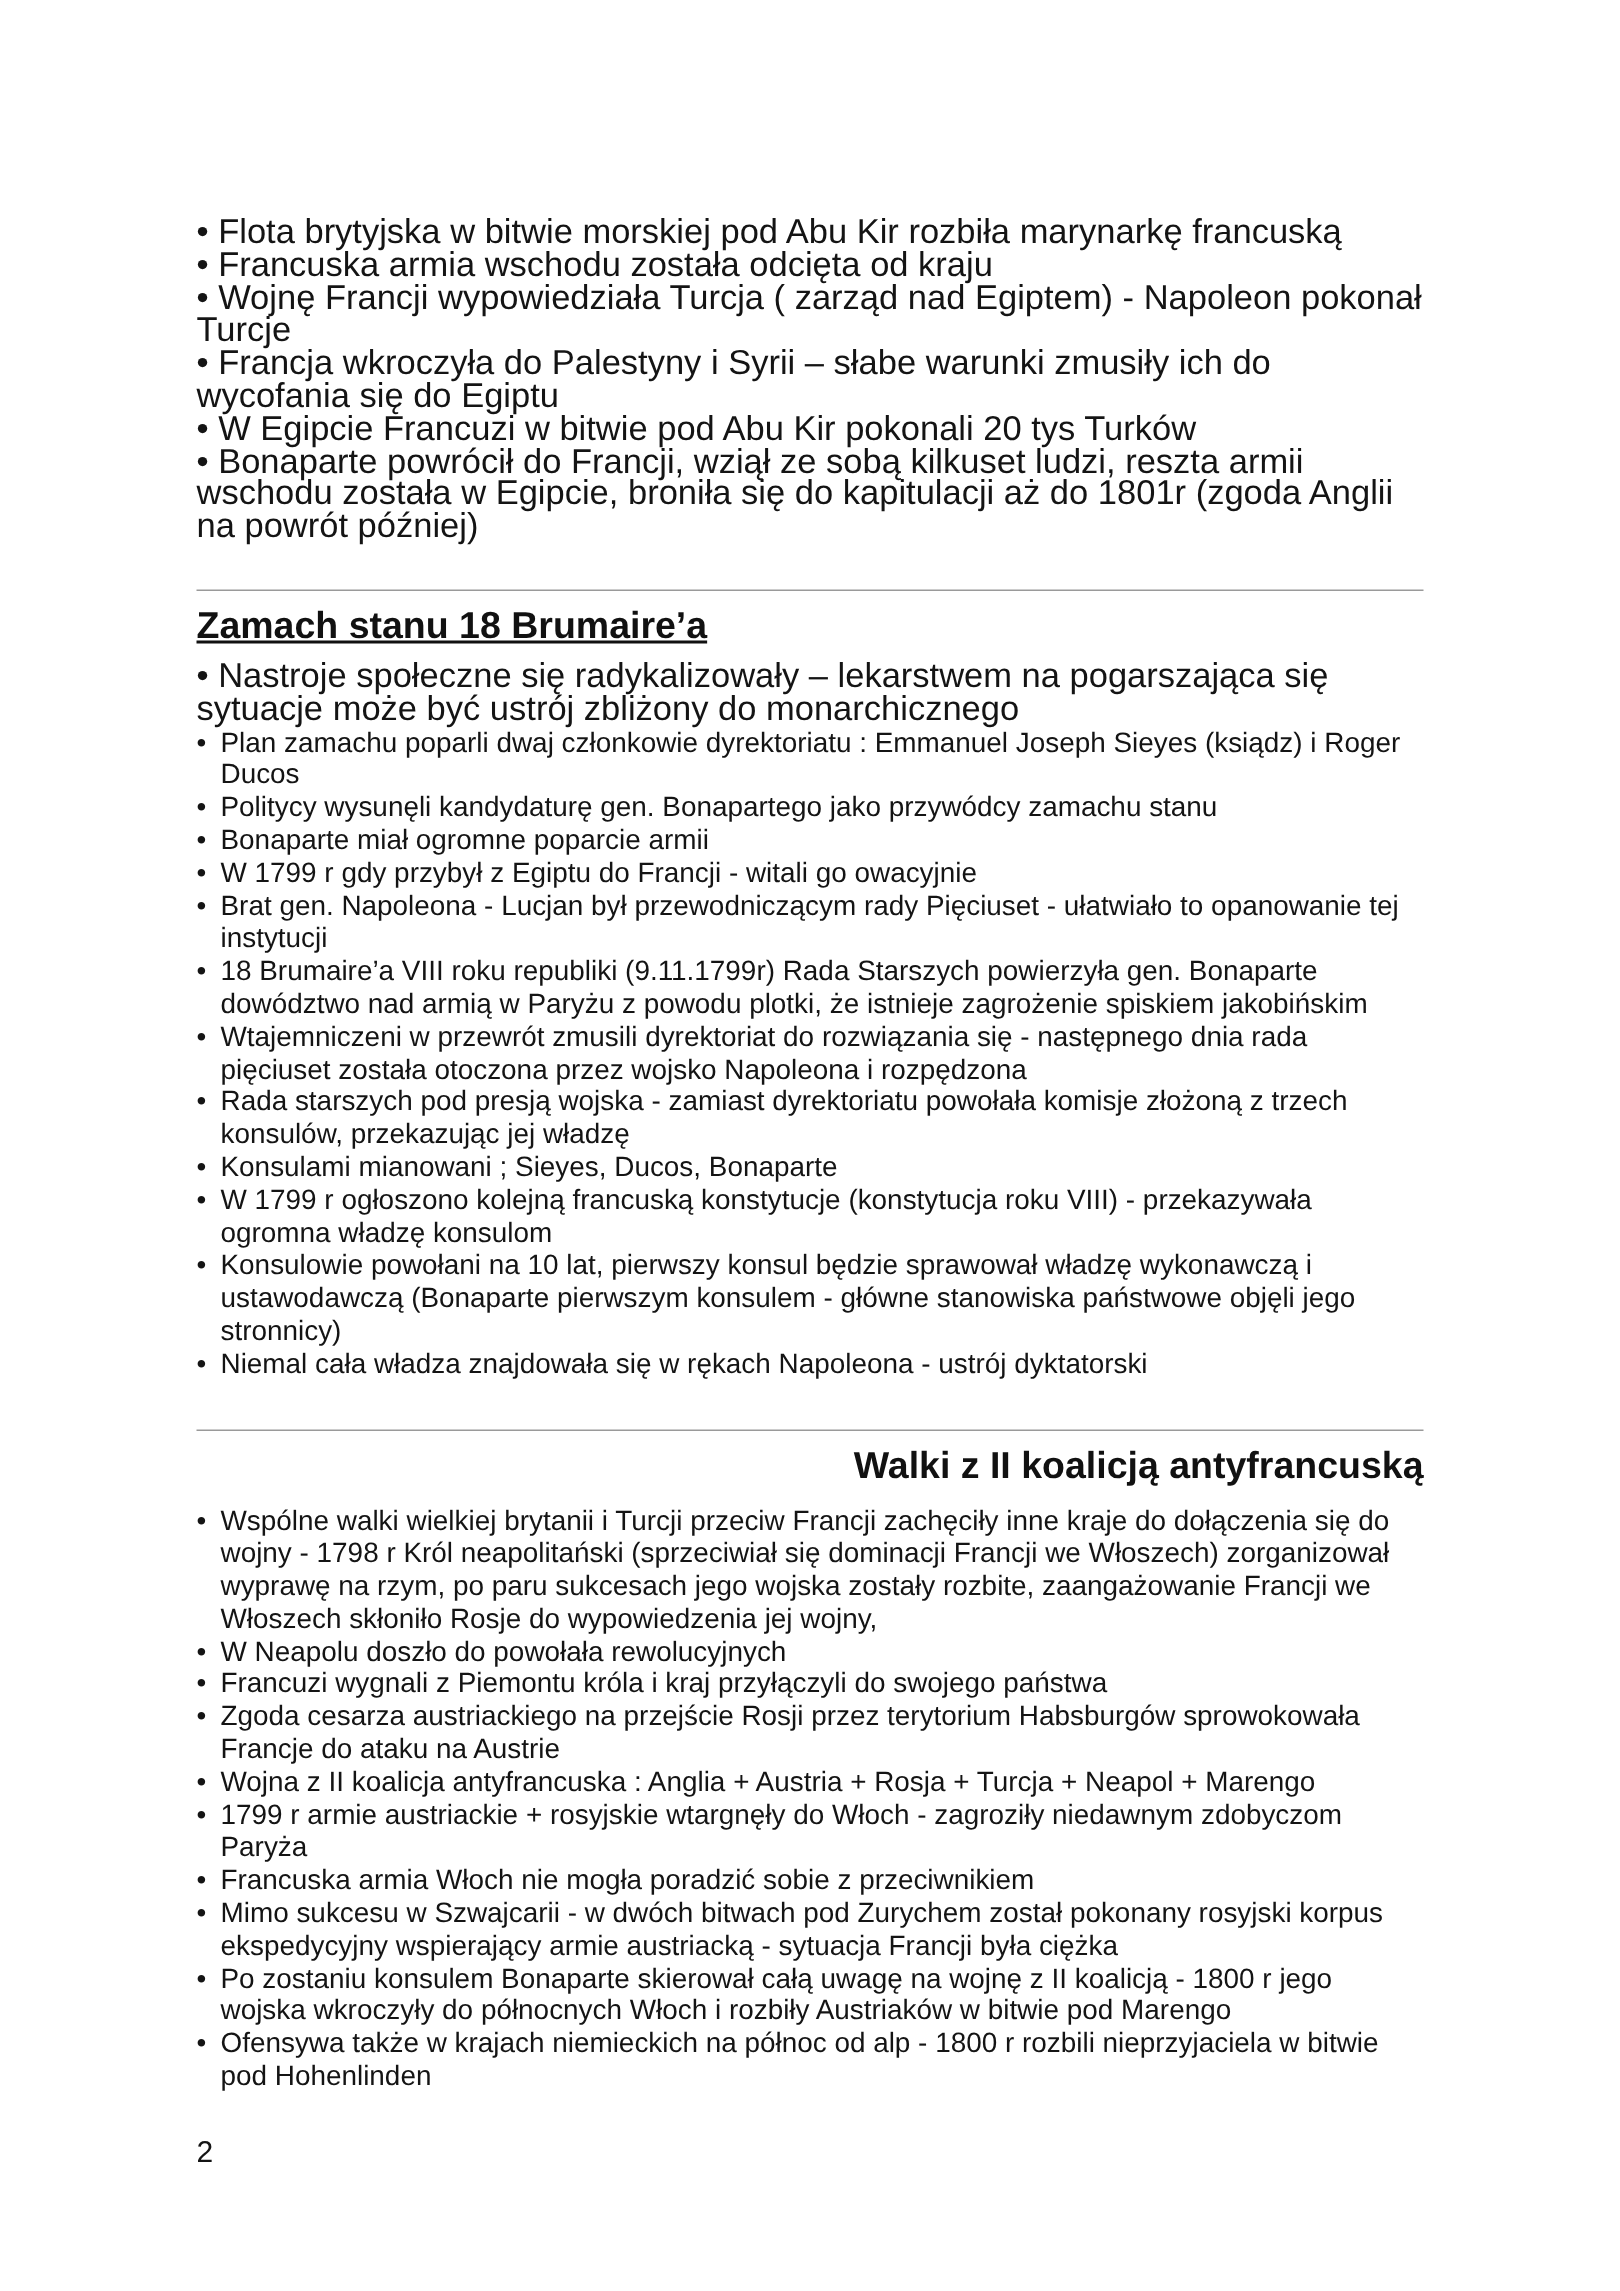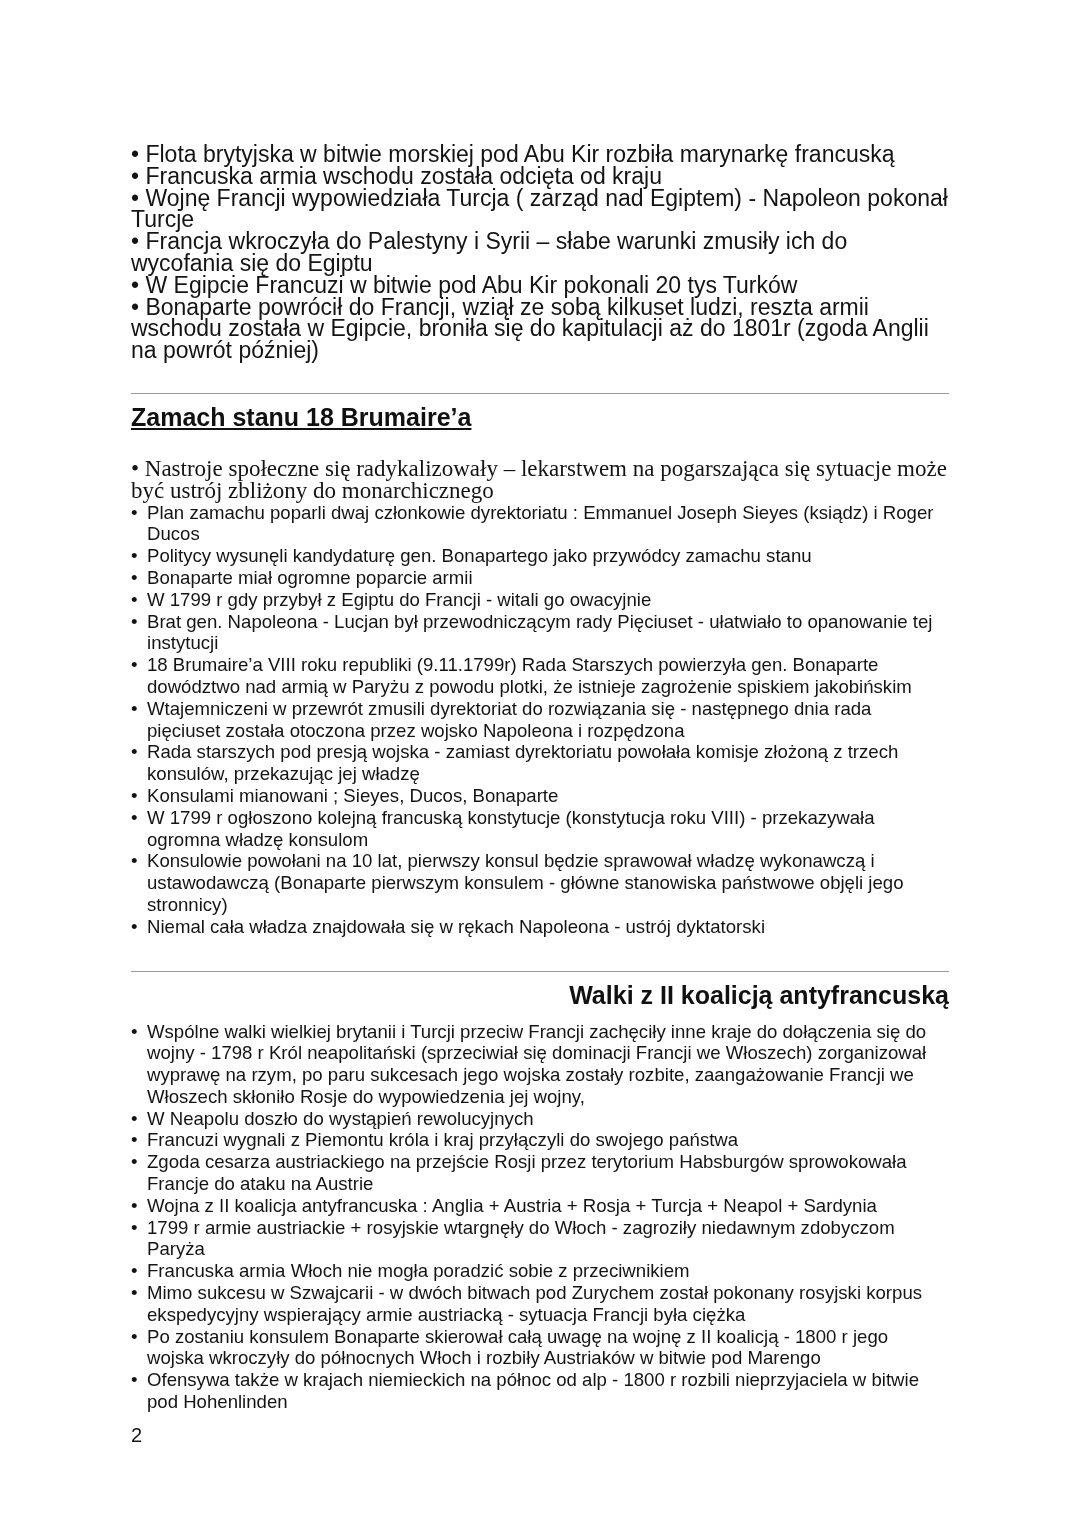--- a/index.html
+++ b/index.html
@@ -31,21 +31,21 @@
     <p class="plain-line">• Wojnę Francji wypowiedziała Turcja ( zarząd nad Egiptem) - Napoleon pokonał Turcje</p>
     <p class="plain-line">• Francja wkroczyła do Palestyny i Syrii – słabe warunki zmusiły ich do wycofania się do Egiptu</p>
     <p class="plain-line">• W Egipcie Francuzi w bitwie pod Abu Kir pokonali 20 tys Turków</p>
     <p class="plain-line">• Bonaparte powrócił do Francji, wziął ze sobą kilkuset ludzi, reszta armii wschodu została w Egipcie, broniła się do kapitulacji aż do 1801r (zgoda Anglii na powrót później)</p>
   </div>
 
   <div class="divider" style="margin-top:31px;"></div>
 
   <section>
     <h2 style="margin-top:8px;text-decoration:underline;">Zamach stanu 18 Brumaire’a</h2>
-    <p class="plain-line" style="margin-top:26px;font-family:Liberation Serif, serif;">• Nastroje społeczne się radykalizowały – lekarstwem na pogarszająca się sytuacje może być ustrój zbliżony do monarchicznego</p>
+    <p class="plain-line" style="margin-top:8px;">• Nastroje społeczne się radykalizowały – lekarstwem na pogarszająca się sytuacje może być ustrój zbliżony do monarchicznego</p>
     <ul class="hang" id="list-0">
         <li><span class="bullet">•</span><span>Plan zamachu poparli dwaj członkowie dyrektoriatu : Emmanuel Joseph Sieyes (ksiądz) i Roger Ducos</span></li>
         <li><span class="bullet">•</span><span>Politycy wysunęli kandydaturę gen. Bonapartego jako przywódcy zamachu stanu</span></li>
         <li><span class="bullet">•</span><span>Bonaparte miał ogromne poparcie armii</span></li>
         <li><span class="bullet">•</span><span>W 1799 r gdy przybył z Egiptu do Francji - witali go owacyjnie</span></li>
         <li><span class="bullet">•</span><span>Brat gen. Napoleona - Lucjan był przewodniczącym rady Pięciuset - ułatwiało to opanowanie tej instytucji</span></li>
         <li><span class="bullet">•</span><span>18 Brumaire’a VIII roku republiki (9.11.1799r) Rada Starszych powierzyła gen. Bonaparte dowództwo nad armią w Paryżu z powodu plotki, że istnieje zagrożenie spiskiem jakobińskim</span></li>
         <li><span class="bullet">•</span><span>Wtajemniczeni w przewrót zmusili dyrektoriat do rozwiązania się - następnego dnia rada pięciuset została otoczona przez wojsko Napoleona i rozpędzona</span></li>
         <li><span class="bullet">•</span><span>Rada starszych pod presją wojska - zamiast dyrektoriatu powołała komisje złożoną z trzech konsulów, przekazując jej władzę</span></li>
         <li><span class="bullet">•</span><span>Konsulami mianowani ; Sieyes, Ducos, Bonaparte</span></li>
@@ -54,24 +54,24 @@
         <li><span class="bullet">•</span><span>Niemal cała władza znajdowała się w rękach Napoleona - ustrój dyktatorski</span></li>
       </ul>
   </section>
 
   <div class="divider" style="margin-top:33px;"></div>
 
   <section>
     <h2 style="margin-top:8px;text-align:right;">Walki z II koalicją antyfrancuską</h2>
     <ul class="hang" id="list-1" style="margin-top:11px;">
         <li><span class="bullet">•</span><span>Wspólne walki wielkiej brytanii i Turcji przeciw Francji zachęciły inne kraje do dołączenia się do wojny - 1798 r Król neapolitański (sprzeciwiał się dominacji Francji we Włoszech) zorganizował wyprawę na rzym, po paru sukcesach jego wojska zostały rozbite, zaangażowanie Francji we Włoszech skłoniło Rosje do wypowiedzenia jej wojny,</span></li>
-        <li><span class="bullet">•</span><span>W Neapolu doszło do wystąpień rewolucyjnych</span></li>
+        <li><span class="bullet">•</span><span>W Neapolu doszło do powołała rewolucyjnych</span></li>
         <li><span class="bullet">•</span><span>Francuzi wygnali z Piemontu króla i kraj przyłączyli do swojego państwa</span></li>
         <li><span class="bullet">•</span><span>Zgoda cesarza austriackiego na przejście Rosji przez terytorium Habsburgów sprowokowała Francje do ataku na Austrie</span></li>
-        <li><span class="bullet">•</span><span>Wojna z II koalicja antyfrancuska : Anglia + Austria + Rosja + Turcja + Neapol + Sardynia</span></li>
+        <li><span class="bullet">•</span><span>Wojna z II koalicja antyfrancuska : Anglia + Austria + Rosja + Turcja + Neapol + Marengo</span></li>
         <li><span class="bullet">•</span><span>1799 r armie austriackie + rosyjskie wtargnęły do Włoch - zagroziły niedawnym zdobyczom Paryża</span></li>
         <li><span class="bullet">•</span><span>Francuska armia Włoch nie mogła poradzić sobie z przeciwnikiem</span></li>
         <li><span class="bullet">•</span><span>Mimo sukcesu w Szwajcarii - w dwóch bitwach pod Zurychem został pokonany rosyjski korpus ekspedycyjny wspierający armie austriacką - sytuacja Francji była ciężka</span></li>
         <li><span class="bullet">•</span><span> Po zostaniu konsulem Bonaparte skierował całą uwagę na wojnę z II koalicją - 1800 r jego wojska wkroczyły do północnych Włoch i rozbiły Austriaków w bitwie pod Marengo</span></li>
         <li><span class="bullet">•</span><span>Ofensywa także w krajach niemieckich na północ od alp - 1800 r rozbili nieprzyjaciela w bitwie pod Hohenlinden</span></li>
       </ul>
   </section>
 </div>
 
 <div class="page-number">2</div>

